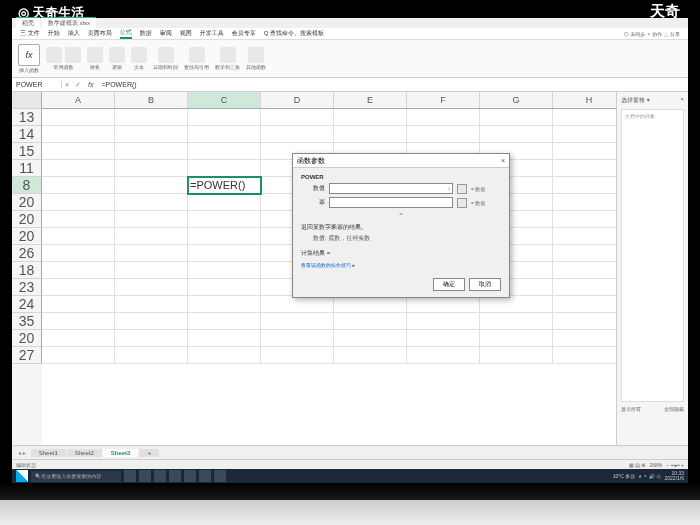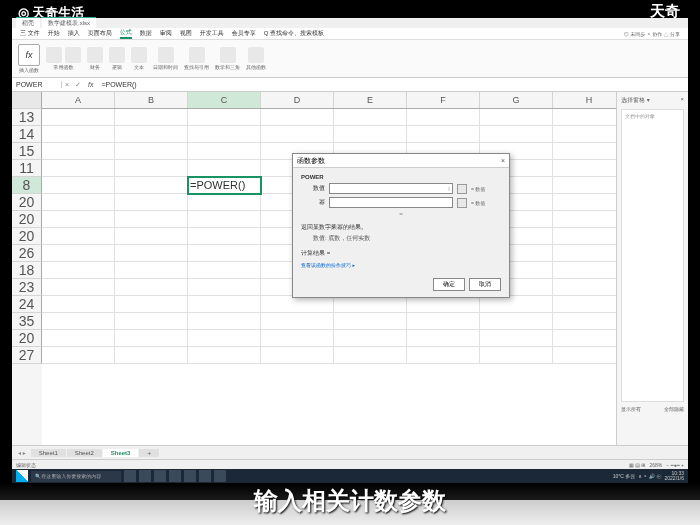--- a/index.html
+++ b/index.html
@@ -417,14 +417,13 @@
       <span>∧ ⚬ 🔊 ㊥</span>
       <div style="text-align:right;line-height:1">
         <div>10:33</div>
         <div>2022/1/6</div>
       </div>
     </div>
   </div>
 
   <div class="monitor-stand"></div>
 
-  <div class="caption">输入相关计数参数</div>
 </div>
 
 </body></html>

